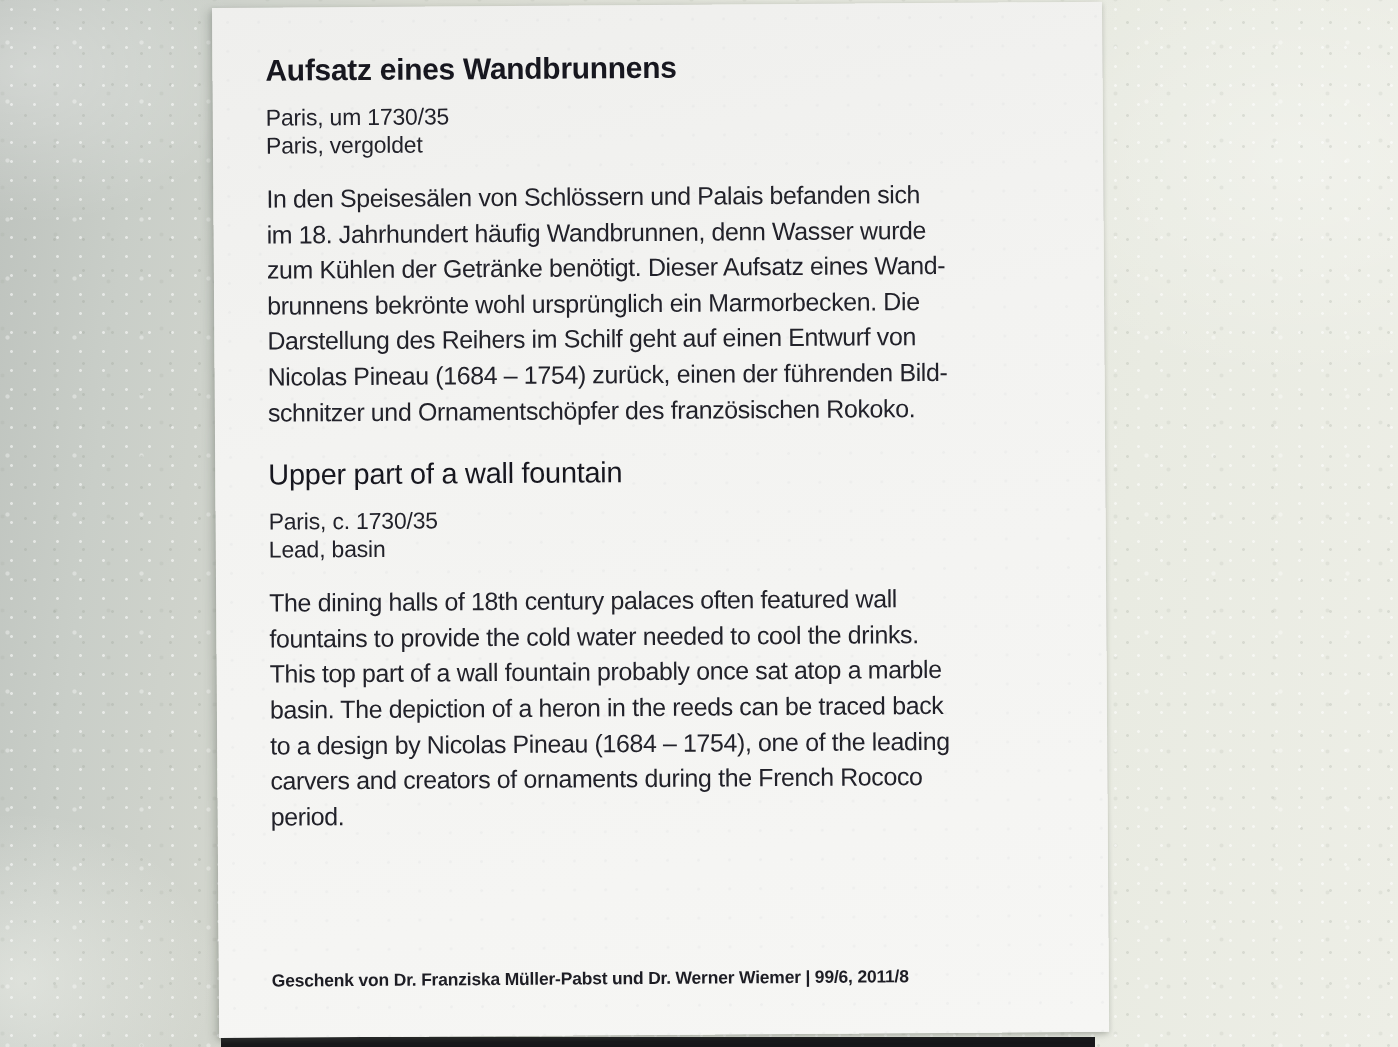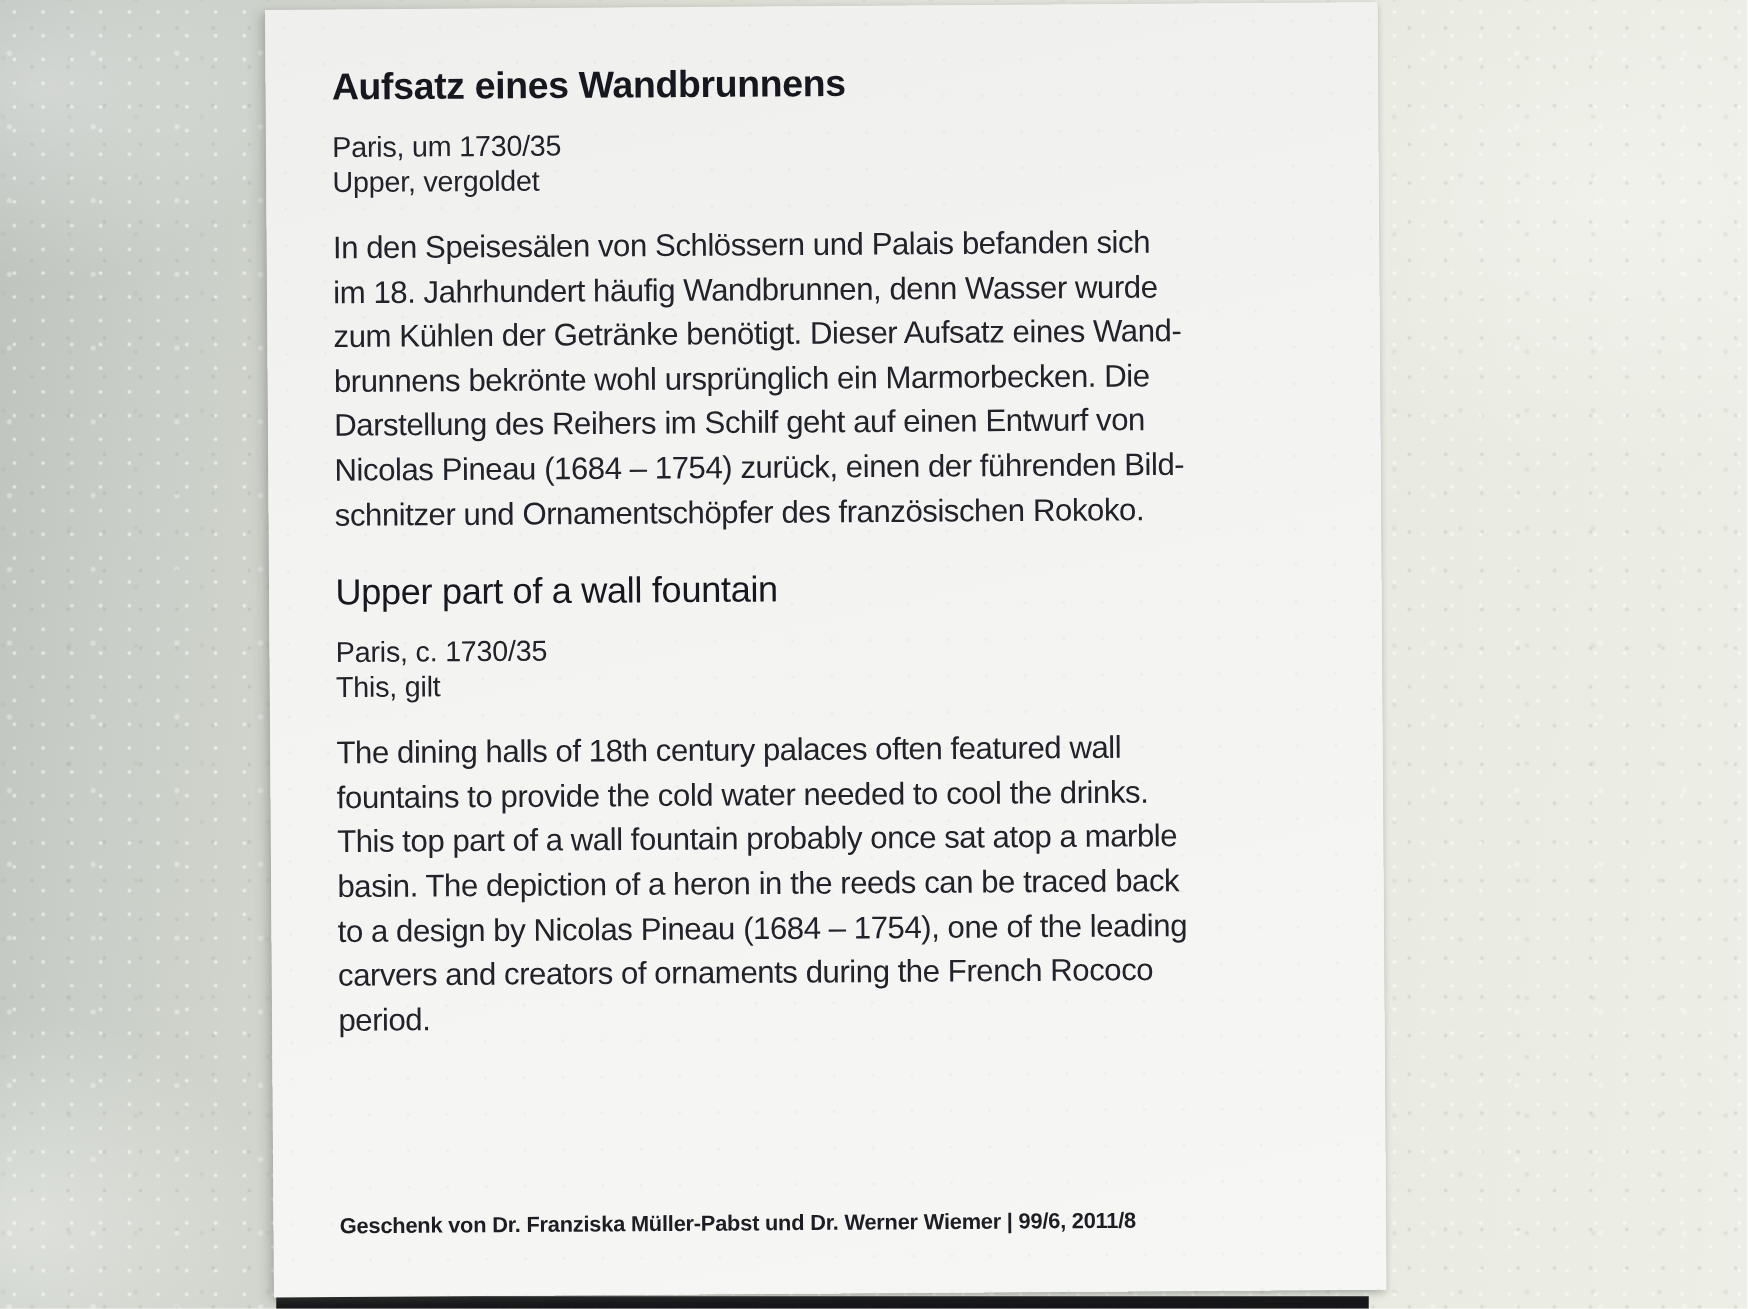--- a/index.html
+++ b/index.html
@@ -128,36 +128,36 @@
 <div class="wall"></div>
 
 <div class="bottom-shadow"></div>
 
 <div class="card">
 
   <div>
     <div class="obj-title-de">Aufsatz eines Wandbrunnens</div>
 
     <div class="meta"><span>Paris, um 1730/35</span>
-<span>Upper, vergoldet</span></div>
+<span>Paris, vergoldet</span></div>
 
     <div class="para">In den Speisesälen von Schlössern und Palais befanden sich
 im 18. Jahrhundert häufig Wandbrunnen, denn Wasser wurde
 zum Kühlen der Getränke benötigt. Dieser Aufsatz eines Wand-
 brunnens bekrönte wohl ursprünglich ein Marmorbecken. Die
 Darstellung des Reihers im Schilf geht auf einen Entwurf von
 Nicolas Pineau (1684 – 1754) zurück, einen der führenden Bild-
 schnitzer und Ornamentschöpfer des französischen Rokoko.</div>
   </div>
 
   <div>
     <div class="obj-title-en">Upper part of a wall fountain</div>
 
     <div class="meta"><span>Paris, c. 1730/35</span>
-<span>This, gilt</span></div>
+<span>Lead, basin</span></div>
 
     <div class="para">The dining halls of 18th century palaces often featured wall
 fountains to provide the cold water needed to cool the drinks.
 This top part of a wall fountain probably once sat atop a marble
 basin. The depiction of a heron in the reeds can be traced back
 to a design by Nicolas Pineau (1684 – 1754), one of the leading
 carvers and creators of ornaments during the French Rococo
 period.</div>
   </div>
 

